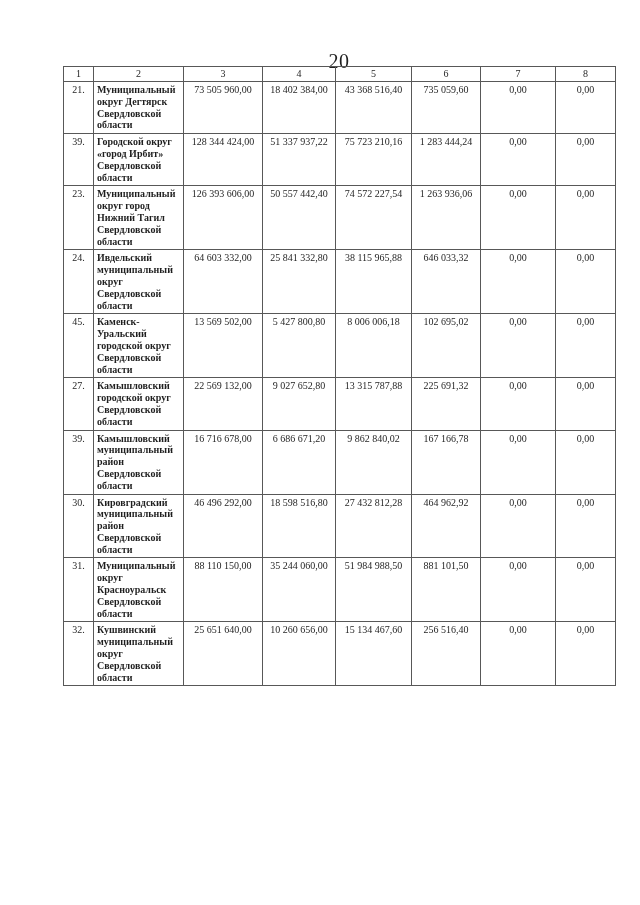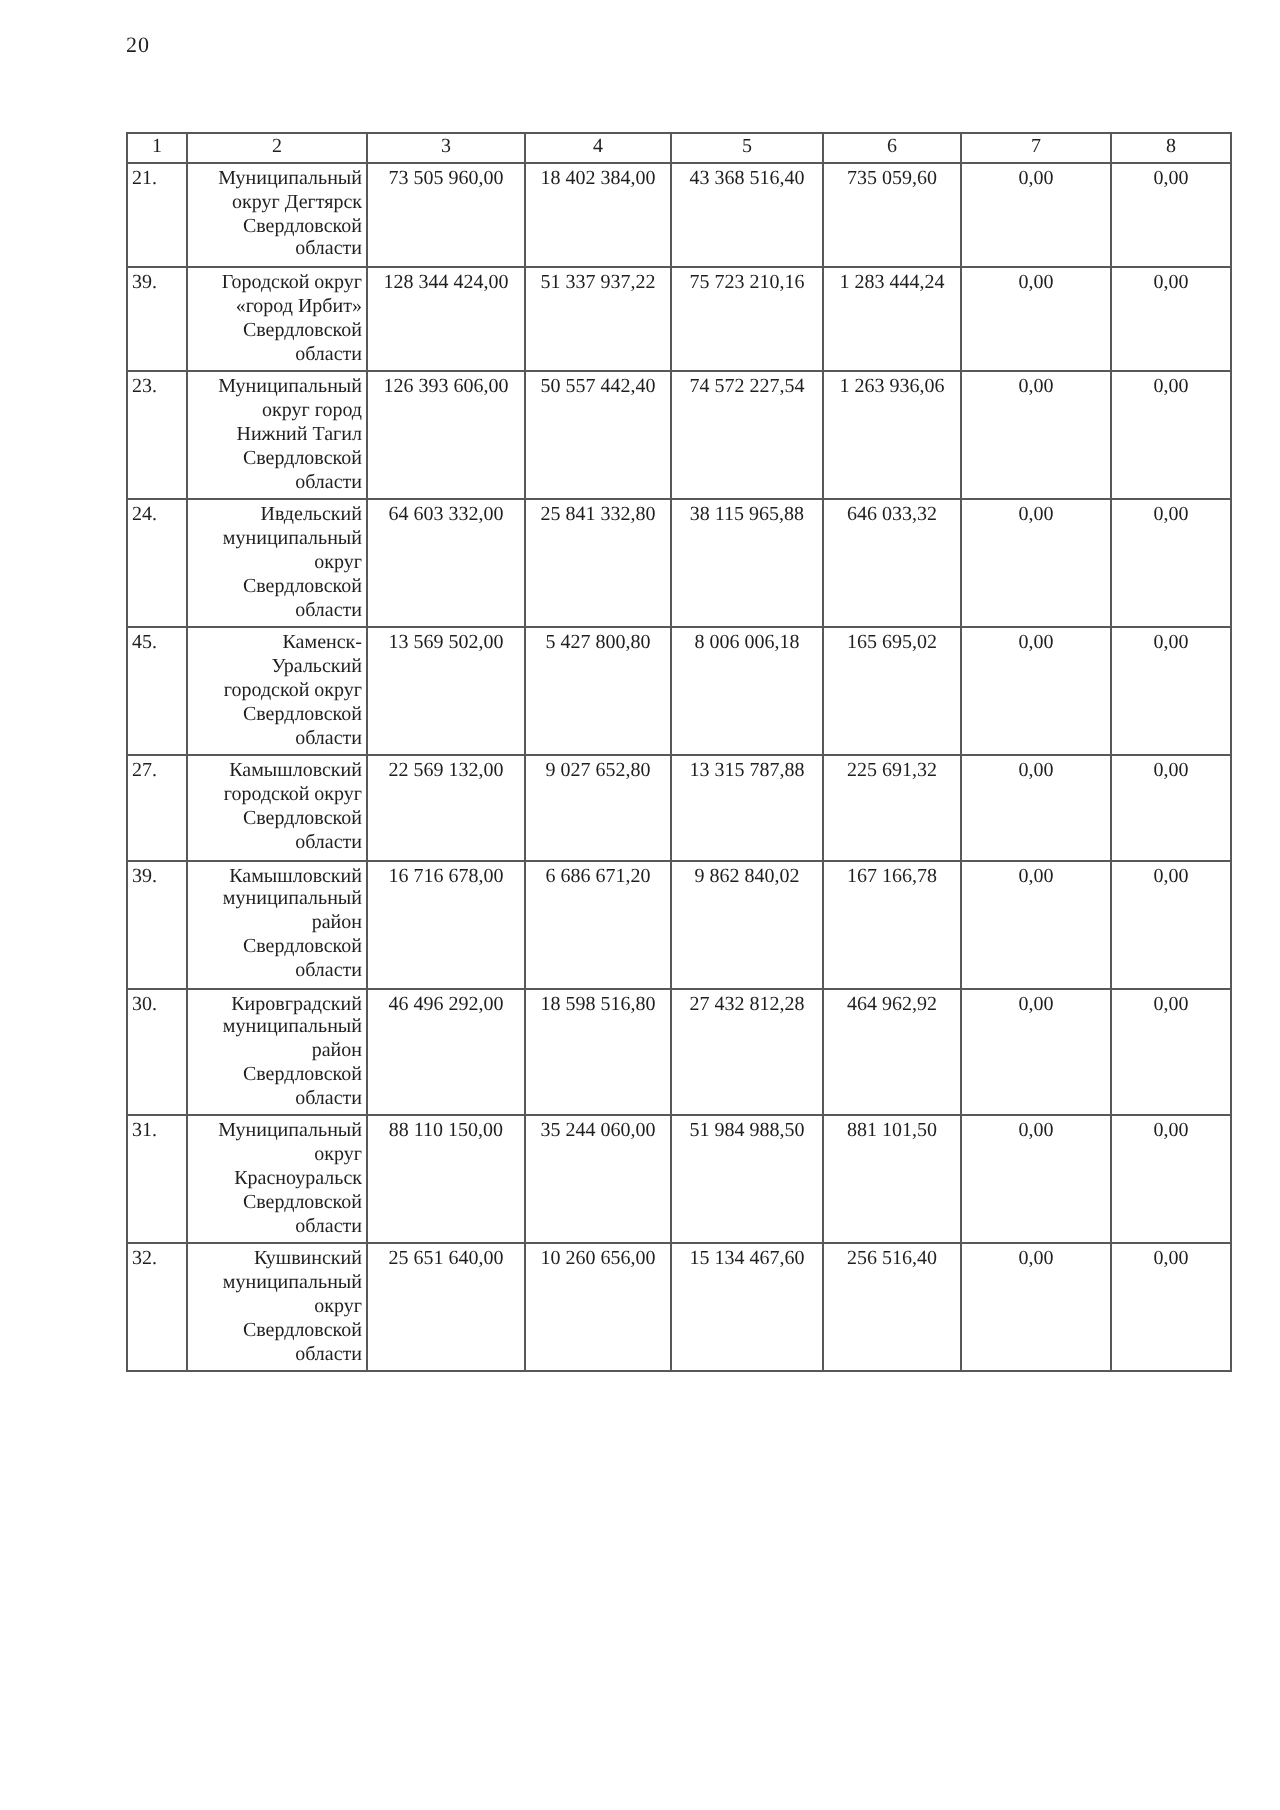--- a/index.html
+++ b/index.html
@@ -10,25 +10,25 @@
   body {
     position: relative;
     width: 640px;
     height: 905px;
     font-family: "Liberation Serif", "DejaVu Serif", serif;
     color: #1f1f1f;
     overflow: hidden;
   }
   .page-number {
     position: absolute;
-    top: 17px;
+    top: 50px;
     left: 63px;
     width: 552px;
-    text-align: left;
-    font-size: 11px;
+    text-align: center;
+    font-size: 20px;
     letter-spacing: 0.5px;
   }
   table.doc-table {
     position: absolute;
     top: 66px;
     left: 63px;
     width: 552px;
     border-collapse: collapse;
     table-layout: fixed;
     border: 1.5px solid #4c4c4c;
@@ -44,26 +44,27 @@
     padding: 1px 0;
     text-align: center;
   }
   .doc-table td {
     vertical-align: top;
     font-size: 10px;
     line-height: 11.8px;
     padding: 2px 2px;
   }
   td.c-num {
+    text-align: center;
+  }
+  td.c-name {
     text-align: left;
-  }
-  td.c-name {
-    text-align: right;
     padding-left: 3px;
     white-space: pre-line;
+    font-weight: bold;
   }
   td.c-val {
     text-align: center;
     white-space: nowrap;
   }
 </style>
 </head>
 <body>
 
 <div class="page-number">20</div>
@@ -153,21 +154,21 @@
   <tr>
     <td class="c-num">45.</td>
     <td class="c-name">Каменск-
 Уральский
 городской округ
 Свердловской
 области</td>
     <td class="c-val">13 569 502,00</td>
     <td class="c-val">5 427 800,80</td>
     <td class="c-val">8 006 006,18</td>
-    <td class="c-val">165 695,02</td>
+    <td class="c-val">102 695,02</td>
     <td class="c-val">0,00</td>
     <td class="c-val">0,00</td>
   </tr>
 
 
   <tr>
     <td class="c-num">27.</td>
     <td class="c-name">Камышловский
 городской округ
 Свердловской

